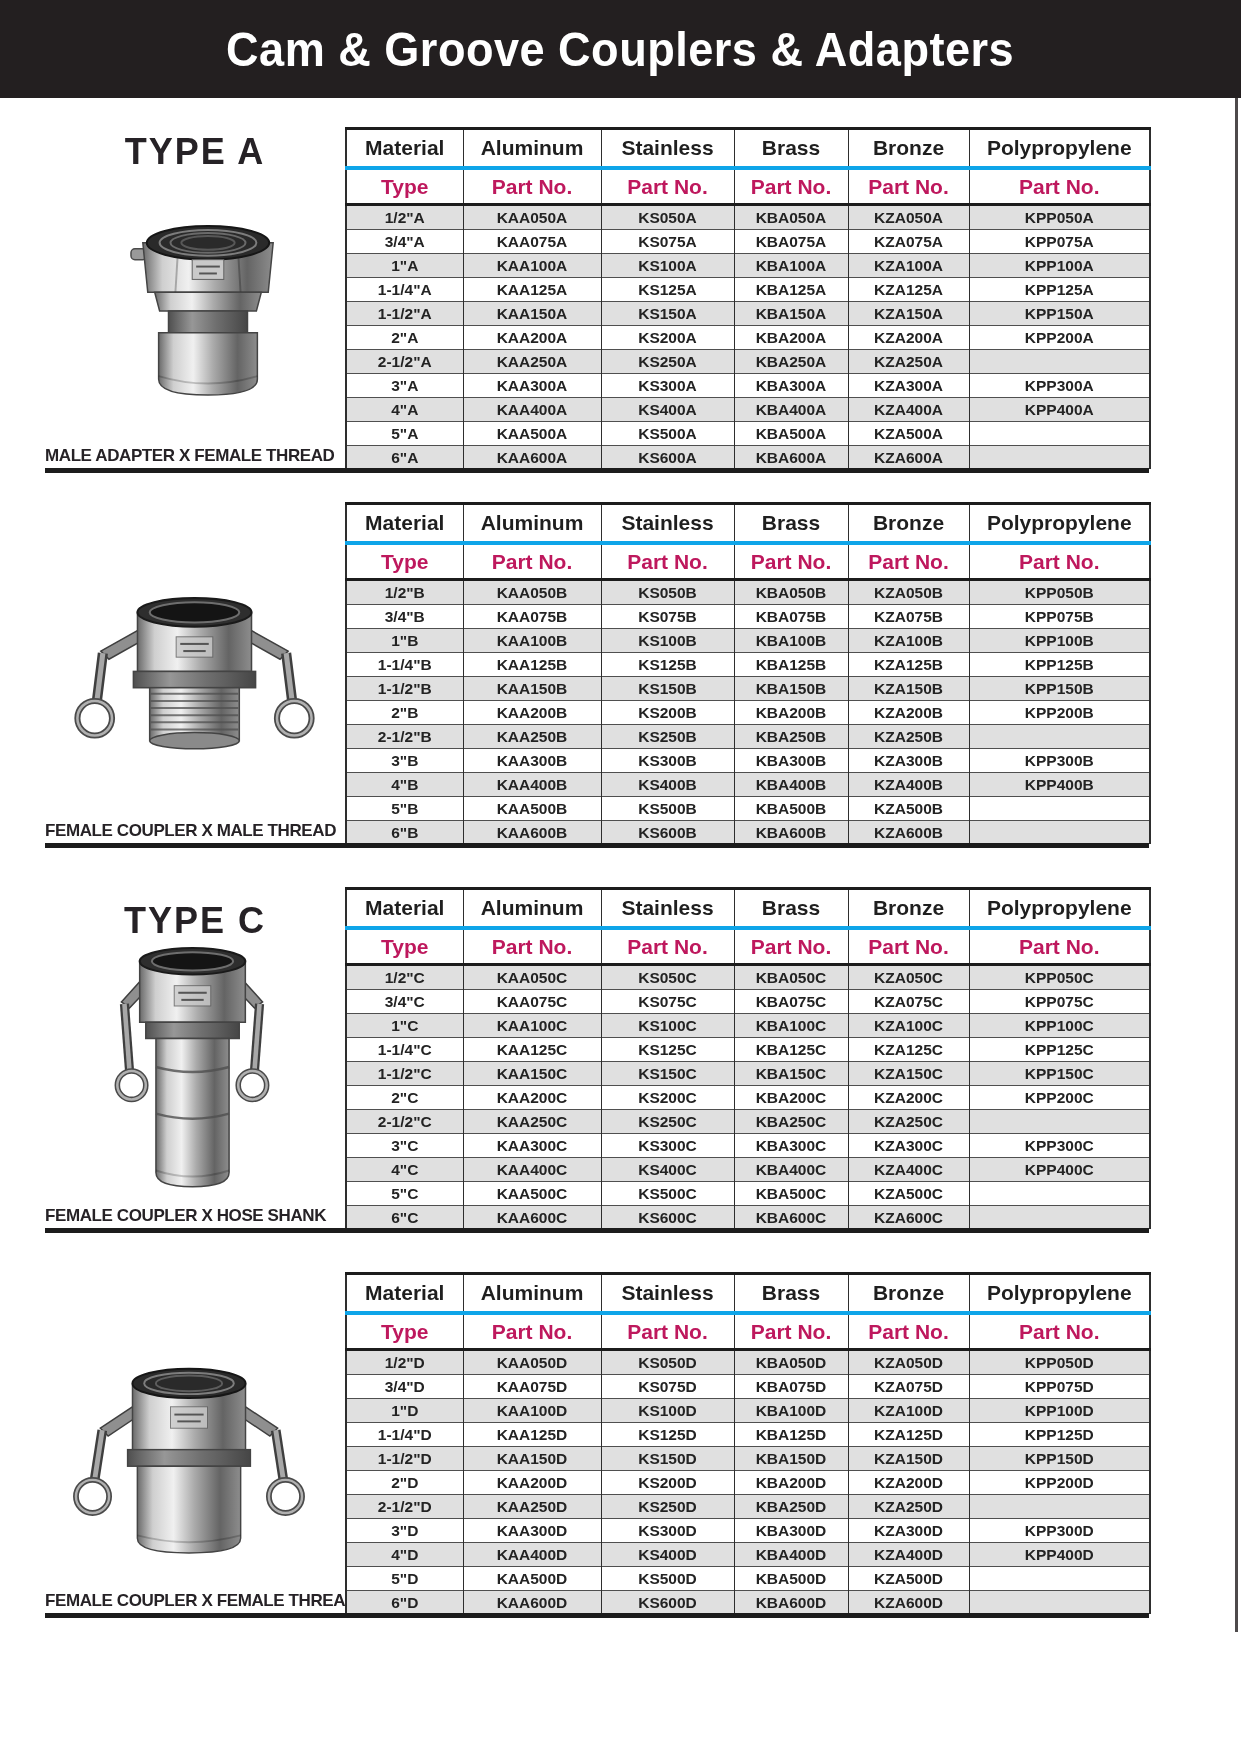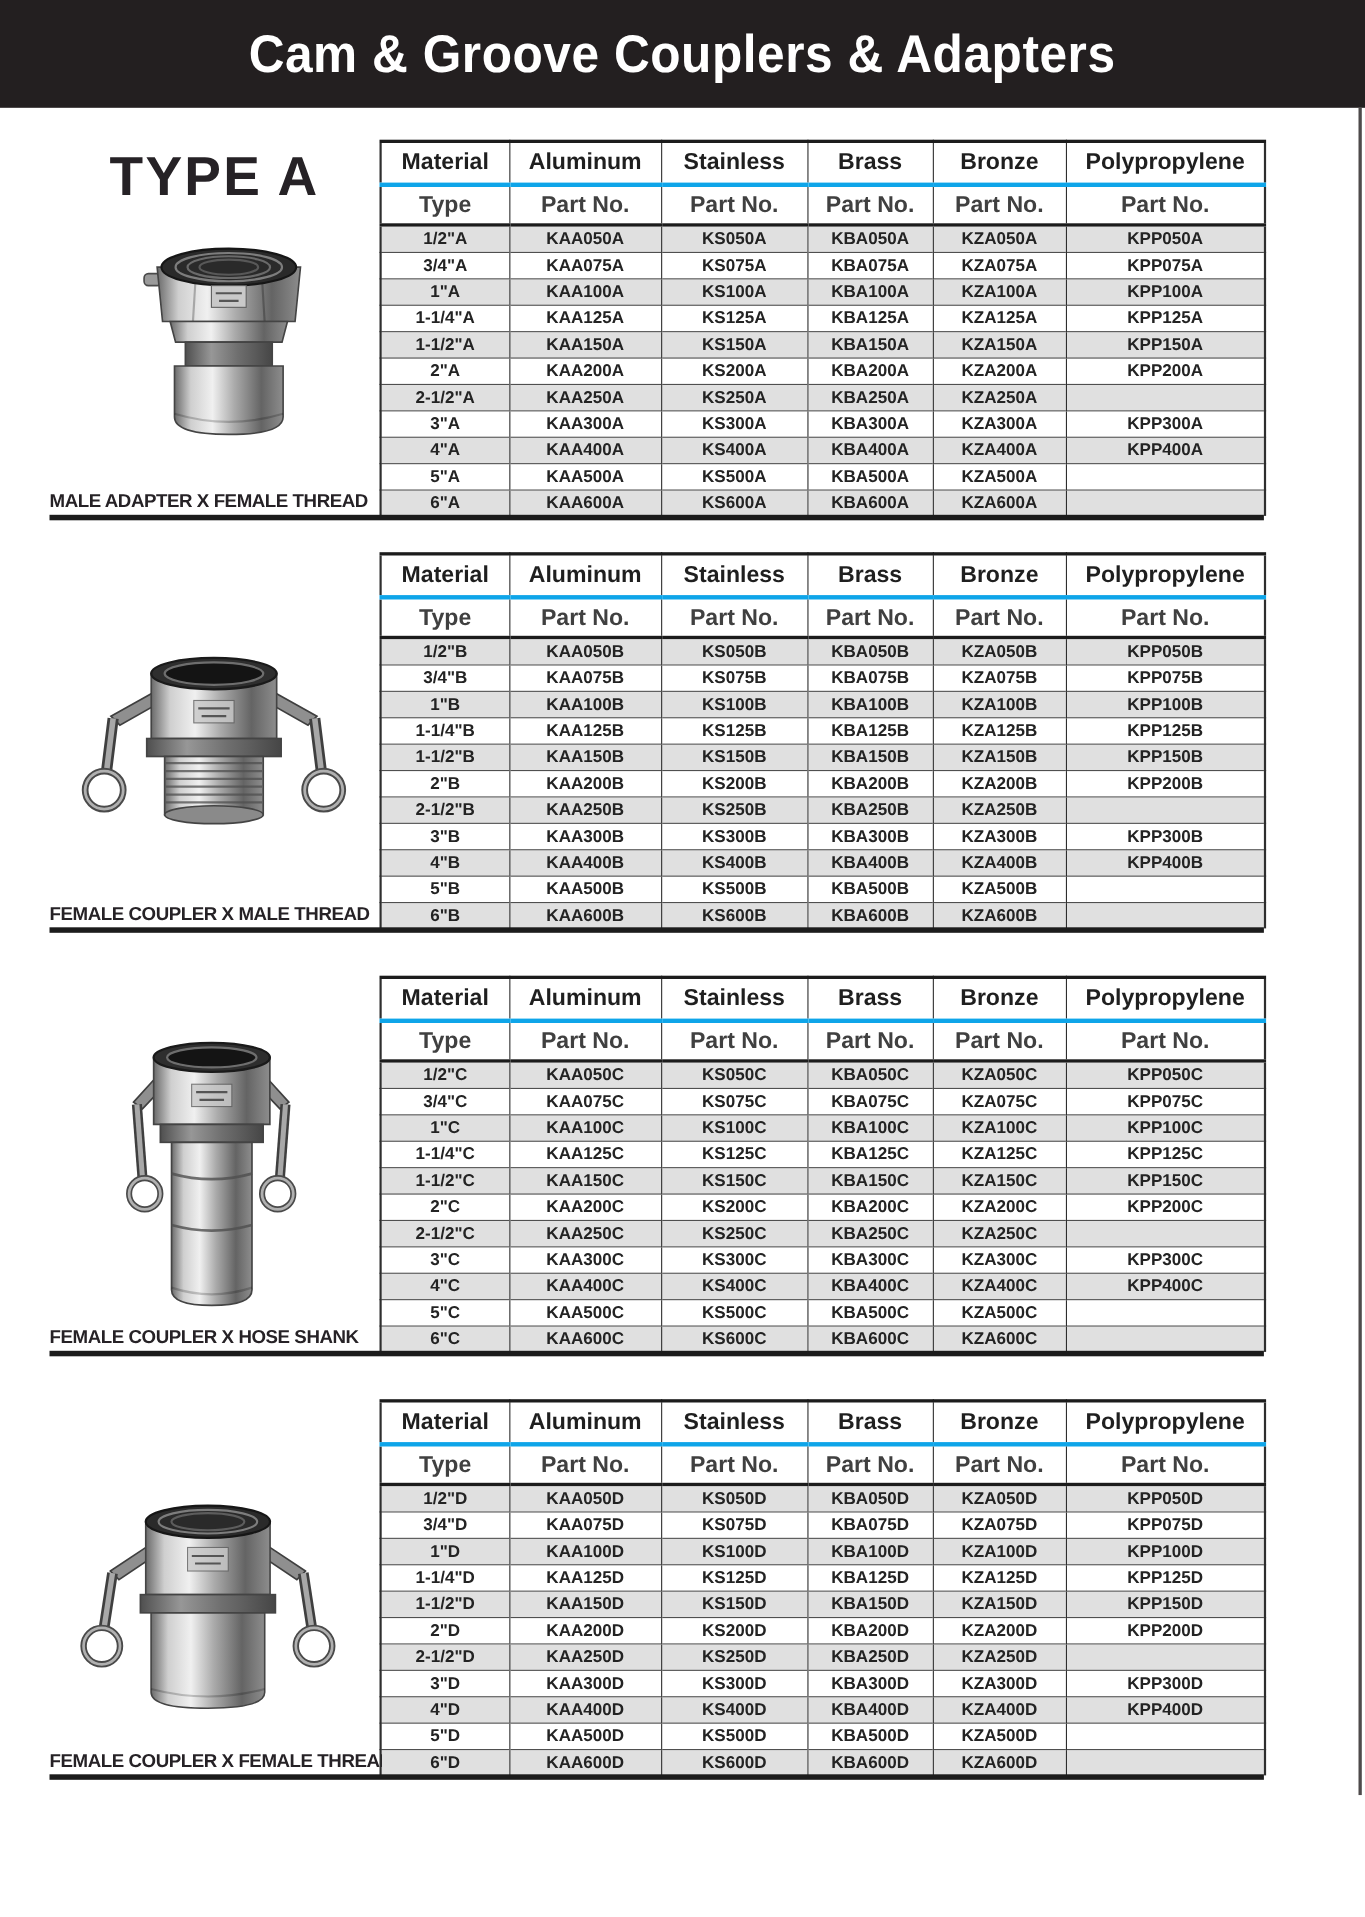--- a/index.html
+++ b/index.html
@@ -17,42 +17,42 @@
   }
   .right-edge {
     position:absolute; top:98px; left:1235px; width:3px; height:1640px; background:#4e4a4b;
   }
   .bottombar {
     position:absolute; left:0; top:1737px; width:1241px; height:6px; background:#4e4a4b;
   }
   .section { position:absolute; left:45px; width:1104px; height:350px; }
   .type-heading {
     position:absolute; left:0; width:300px; text-align:center;
-    font-size:50px; font-weight:bold; letter-spacing:2px; color:#262226; white-space:nowrap;
+    font-size:36px; font-weight:bold; letter-spacing:2px; color:#262226; white-space:nowrap;
   }
   .caption {
     position:absolute; left:0; bottom:11px; width:302px; 
     font-size:17px; font-weight:bold; letter-spacing:-0.4px; color:#262226; white-space:nowrap;
   }
   .section-rule {
     position:absolute; left:0; top:341px; width:1104px; height:5px; background:#1c1c1c; z-index:5;
   }
   .product-image { position:absolute; }
   .data-table {
     position:absolute; left:300px; top:0; width:804px;
     border-collapse:collapse; table-layout:fixed;
     border-left:2px solid #2e2e2e; border-right:2px solid #2e2e2e;
     border-top:3px solid #1c1c1c;
   }
   .data-table th, .data-table td {
     border-left:1.5px solid #2e2e2e; border-right:1.5px solid #2e2e2e;
     text-align:center; vertical-align:middle; padding:0; overflow:hidden; white-space:nowrap;
   }
   .hrow1 th { height:36px; font-size:21px; font-weight:bold; color:#1f1f1f; border-bottom:4px solid #0ea5e9; }
-  .hrow2 th { height:33px; font-size:21px; font-weight:bold; color:#404040; border-bottom:3px solid #1c1c1c; }
+  .hrow2 th { height:33px; font-size:21px; font-weight:bold; color:#be185d; border-bottom:3px solid #1c1c1c; }
   .data-table tbody td {
     height:23px; line-height:23px; font-size:15.5px; font-weight:bold; color:#232323;
     border-top:1px solid #4f4f4f;
   }
   .data-table tbody tr:first-child td { border-top:none; }
   .data-table tbody tr:nth-child(odd) { background:#e0e0e0; }
   .page-badge {
     position:absolute; left:579px; top:1659px; width:28px; height:35px;
     background:#1a1a1a; border-radius:50%;
     display:flex; align-items:center; justify-content:center;
@@ -395,20 +395,21 @@
     <td>KBA600B</td>
     <td>KZA600B</td>
     <td></td>
   </tr>
         </tbody>
     </table>
     <div class="section-rule"></div>
   </div>
 
   <div class="section" style="top:887px">
+    <div class="type-heading" style="top:13px">TYPE C</div>
 
     <svg class="product-image" style="left:58px; top:56px" width="178" height="259" viewBox="0 0 175 255">
       <defs>
         <linearGradient id="c-m" x1="0" y1="0" x2="1" y2="0">
           <stop offset="0" stop-color="#6a6a6a"></stop>
             <stop offset="0.15" stop-color="#cfcfcf"></stop>
           <stop offset="0.35" stop-color="#f0f0f0"></stop>
             <stop offset="0.55" stop-color="#ababab"></stop>
           <stop offset="0.8" stop-color="#646464"></stop>
             <stop offset="1" stop-color="#8d8d8d"></stop>

